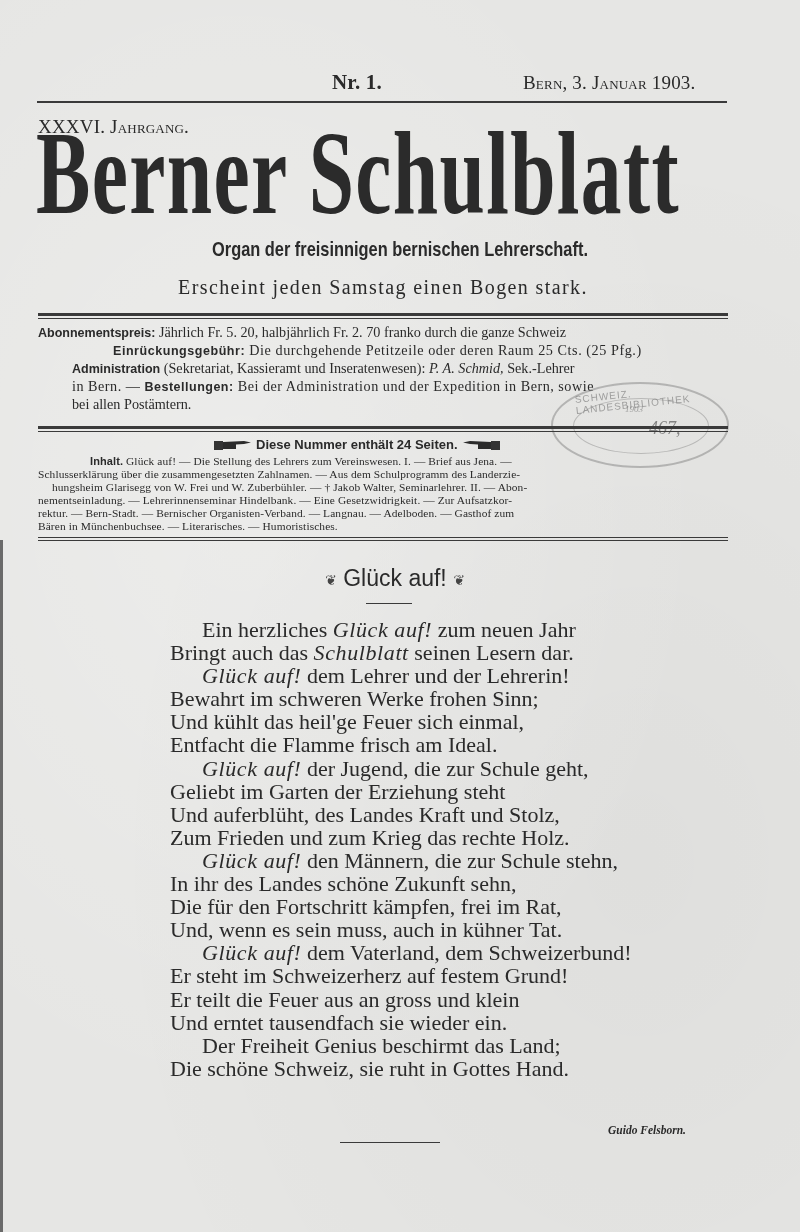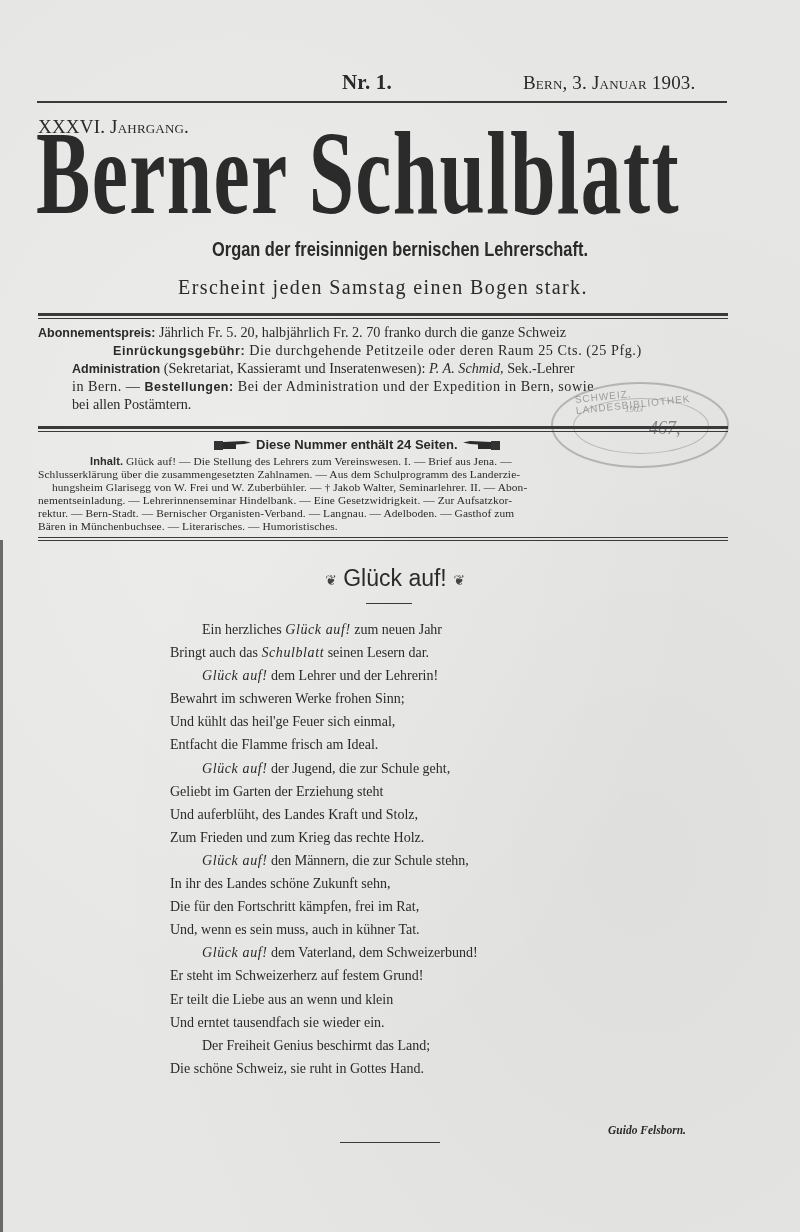--- a/index.html
+++ b/index.html
@@ -19,21 +19,21 @@
   }
   .left-edge {
     position: absolute; left: 0; top: 540px; width: 3px; height: 692px;
     background: #6a6a6a;
   }
   .abs { position: absolute; white-space: nowrap; }
 
   
   .hdr { top: 72px; font-size: 19px; letter-spacing: 0.2px; }
   .hdr-left { left: 38px; }
-  .hdr-center { left: 332px; font-weight: bold; font-size: 21px; top: 70px; margin-left: 10px; }
+  .hdr-center { left: 332px; font-weight: bold; font-size: 21px; top: 70px; }
   .hdr-right { left: 523px; }
   .sc { font-variant: small-caps; margin-top: 44px; }
   .rule { position: absolute; background: #3a3a3a; }
 
   
   .masthead {
     left: 36px; top: 118px; width: 692px; height: 112px;
     font-family: "Liberation Serif", "DejaVu Serif", serif;
     font-weight: bold; font-size: 118px; line-height: 112px;
     color: #2b2b2b;
@@ -67,21 +67,21 @@
   }
   .hand { display: inline-block; width: 38px; height: 12px; vertical-align: middle; }
 
   
   .poem-title {
     left: 0; width: 790px; top: 565px; text-align: center;
     font-family: "Liberation Sans", "DejaVu Sans", sans-serif;
     font-size: 23px;
   }
   .orn { font-size: 14px; color: #444; vertical-align: middle; }
-  .poem { left: 170px; top: 618px; font-size: 14px; line-height: 23.1px; }
+  .poem { left: 170px; top: 618px; font-size: 22px; line-height: 23.1px; }
   .poem .line { height: 23.1px; white-space: nowrap; }
   .poem .ind { padding-left: 32px; }
   .poem i { letter-spacing: 0.6px; }
   .author {
     left: 608px; top: 1124px; font-size: 11.5px; font-style: italic; font-weight: bold;
   }
 
   
   .stamp {
     position: absolute; left: 551px; top: 382px; width: 178px; height: 86px;
@@ -191,21 +191,21 @@
       <div class="line ind"><span></span><i>Glück auf!</i><span> der Jugend, die zur Schule geht,</span></div>
       <div class="line"><span>Geliebt im Garten der Erziehung steht</span><i></i><span></span></div>
       <div class="line"><span>Und auferblüht, des Landes Kraft und Stolz,</span><i></i><span></span></div>
       <div class="line"><span>Zum Frieden und zum Krieg das rechte Holz.</span><i></i><span></span></div>
       <div class="line ind"><span></span><i>Glück auf!</i><span> den Männern, die zur Schule stehn,</span></div>
       <div class="line"><span>In ihr des Landes schöne Zukunft sehn,</span><i></i><span></span></div>
       <div class="line"><span>Die für den Fortschritt kämpfen, frei im Rat,</span><i></i><span></span></div>
       <div class="line"><span>Und, wenn es sein muss, auch in kühner Tat.</span><i></i><span></span></div>
       <div class="line ind"><span></span><i>Glück auf!</i><span> dem Vaterland, dem Schweizerbund!</span></div>
       <div class="line"><span>Er steht im Schweizerherz auf festem Grund!</span><i></i><span></span></div>
-      <div class="line"><span>Er teilt die Liebe aus an wenn und klein</span><i></i><span></span></div>
+      <div class="line"><span>Er teilt die Feuer aus an gross und klein</span><i></i><span></span></div>
       <div class="line"><span>Und erntet tausendfach sie wieder ein.</span><i></i><span></span></div>
       <div class="line ind"><span>Der Freiheit Genius beschirmt das Land;</span><i></i><span></span></div>
       <div class="line"><span>Die schöne Schweiz, sie ruht in Gottes Hand.</span><i></i><span></span></div>
     </div>
 
   <div class="abs author">Guido Felsborn.</div>
   <div class="rule" style="left:340px; top:1142px; width:100px; height:1px;"></div>
 </div>
 
 </body></html>

